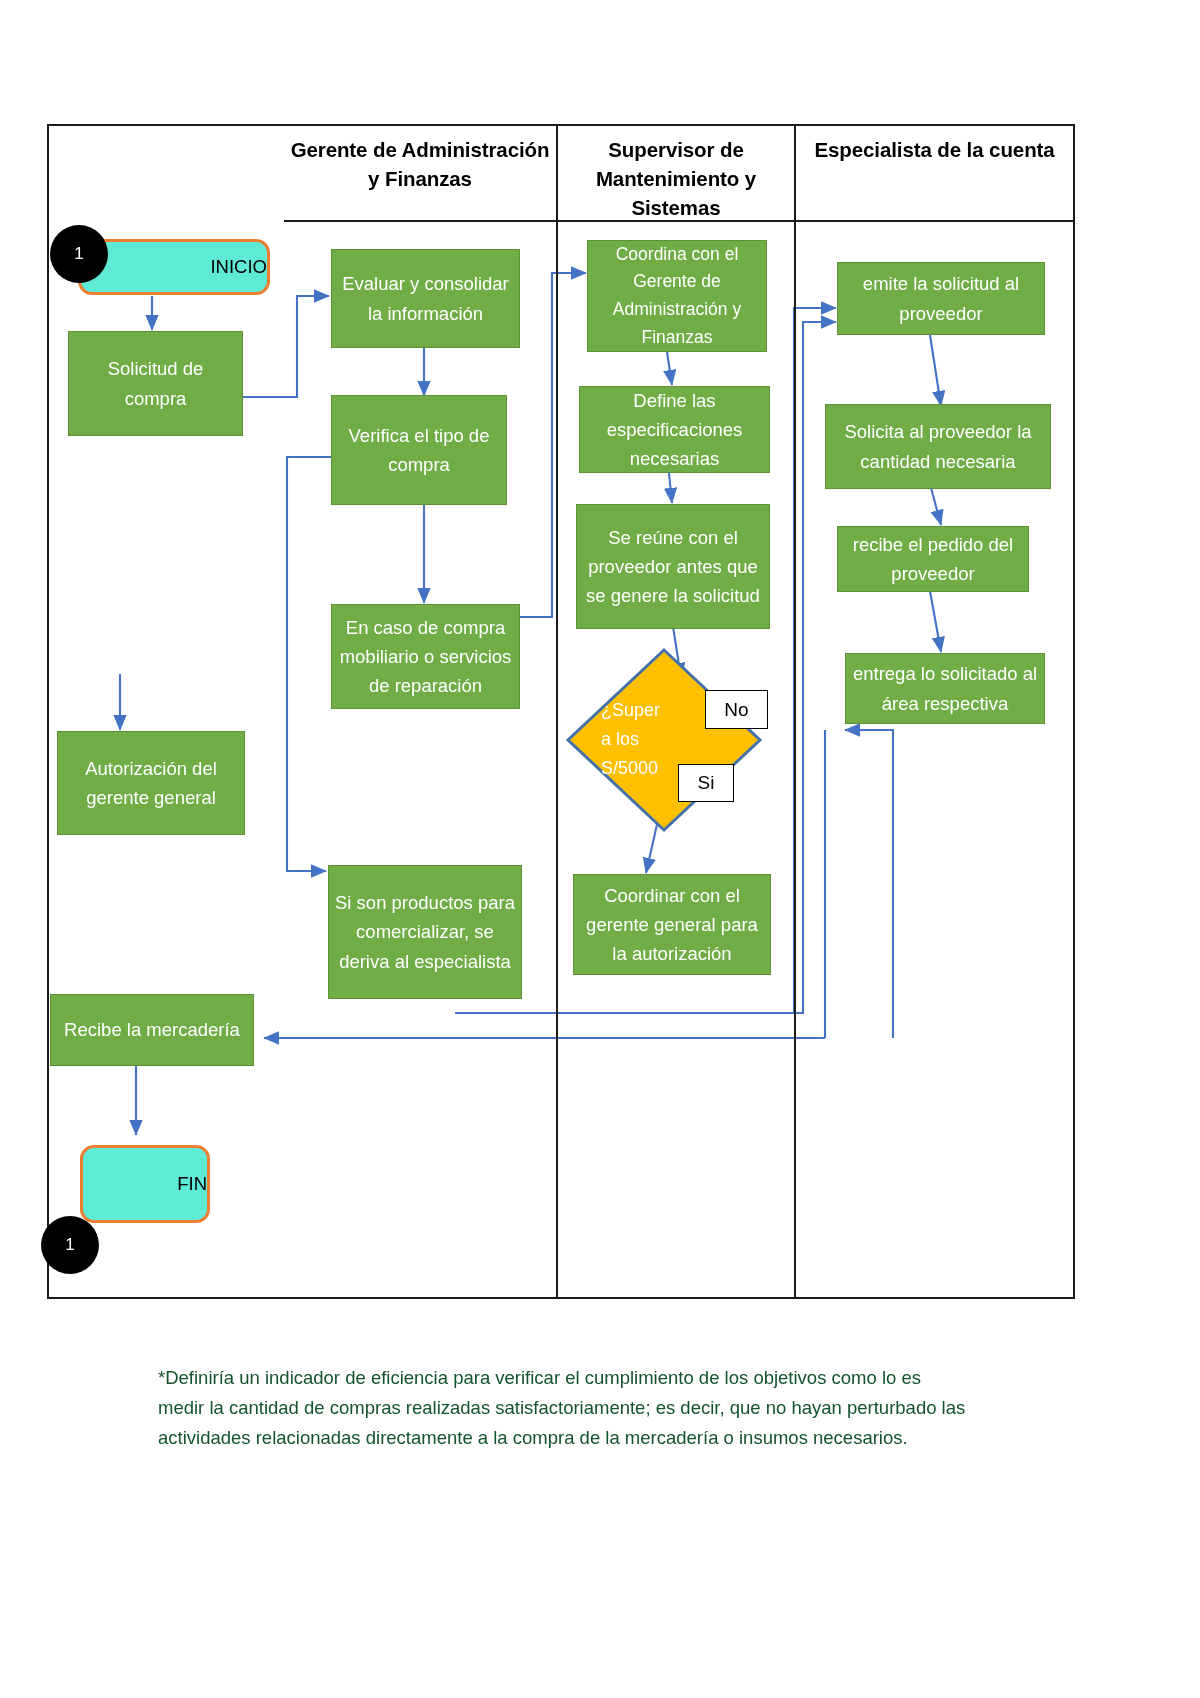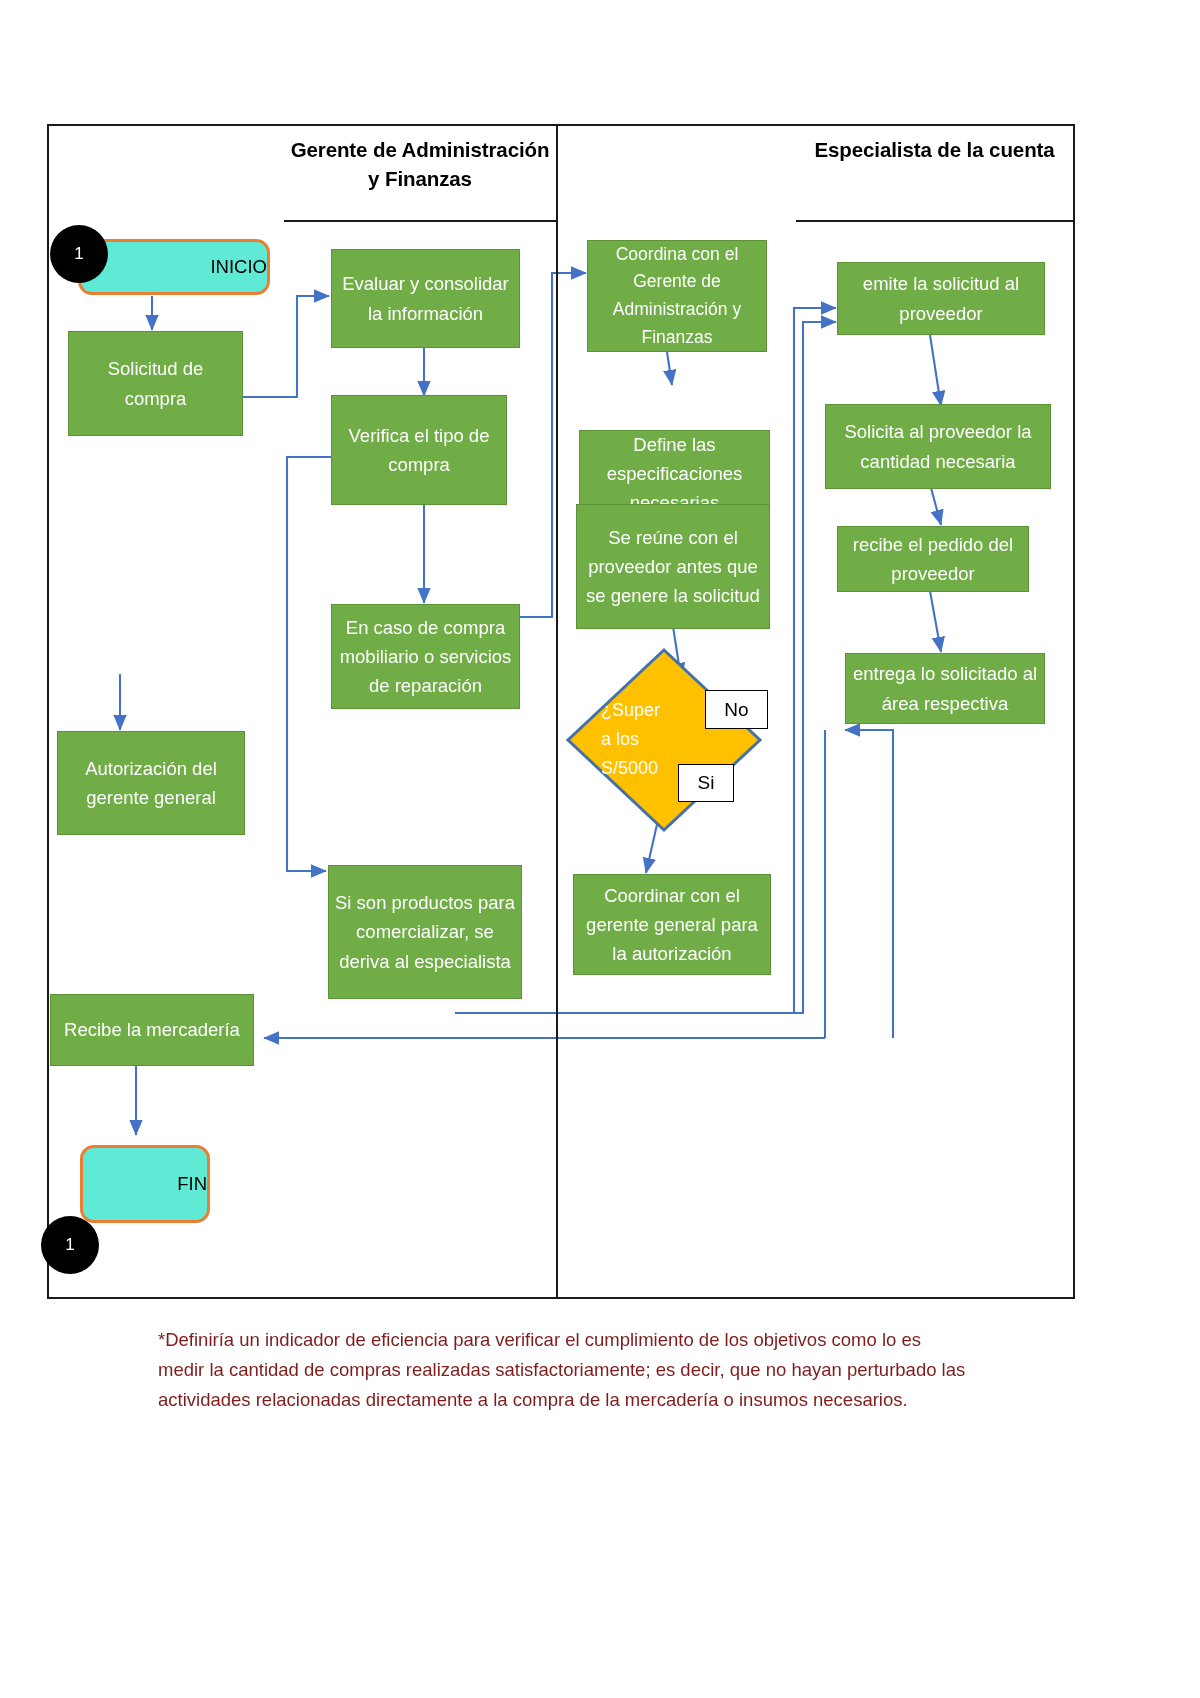--- a/index.html
+++ b/index.html
@@ -128,25 +128,25 @@
     font-size: 19px;
     display: flex;
     align-items: center;
     justify-content: center;
     z-index: 8;
   }
   
   .footnote {
     position: absolute;
     left: 158px;
-    top: 1325px;
+    top: 1363px;
     width: 810px;
     font-size: 18.5px;
     line-height: 1.62;
-    color: #7f1d1d;
+    color: #14532d;
     text-align: left;
   }
 </style>
 </head>
 <body>
 
 <svg id="canvas" viewBox="0 0 1200 1698">
   <defs>
     <marker id="ah" markerWidth="9" markerHeight="9" refX="7.2" refY="3.2" orient="auto" markerUnits="strokeWidth">
       <path d="M0,0 L7.6,3.2 L0,6.4 z" fill="#4472c4"></path>
@@ -207,20 +207,25 @@
     <polygon points="664,650 760,740 664,830 568,740" fill="#ffc000" stroke="#4472a8" stroke-width="3"></polygon>
   </g>
 </svg>
 
 <div class="lane-table">
   <div class="lane-col" style="left:235px; width:274px;">
     <div class="lane-head">
       <div class="lane-head-text">Gerente de Administración y Finanzas</div>
     </div>
   </div>
+  <div class="lane-col" style="left:509px; width:238px;">
+    <div class="lane-head">
+      <div class="lane-head-text">Supervisor de Mantenimiento y Sistemas</div>
+    </div>
+  </div>
   <div class="lane-col last" style="left:747px; width:277px;">
     <div class="lane-head">
       <div class="lane-head-text">Especialista de la cuenta</div>
     </div>
   </div>
 </div>
 
 <div class="term" style="left:78px; top:239px; width:192px; height:56px;">
   <span>INICIO</span>
 </div>
@@ -262,21 +267,21 @@
 </div>
 
 <div class="pbox" style="left:328px; top:865px; width:194px; height:134px;">
   <span>Si son productos para comercializar, se deriva al especialista</span>
 </div>
 
 <div class="pbox" style="left:587px; top:240px; width:180px; height:112px;">
   <span style="font-size:17.5px;">Coordina con el Gerente de Administración y Finanzas</span>
 </div>
 
-<div class="pbox" style="left:579px; top:386px; width:191px; height:87px;margin-top:44px;">
+<div class="pbox" style="left:579px; top:386px; width:191px; height:87px;">
   <span>Define las especificaciones necesarias</span>
 </div>
 
 <div class="pbox" style="left:576px; top:504px; width:194px; height:125px;">
   <span>Se reúne con el proveedor antes que se genere la solicitud</span>
 </div>
 
 <div class="diamond-wrap" style="left:568px; top:650px; width:192px; height:180px;">
   <div class="diamond-label">
     <div>¿Super</div>

